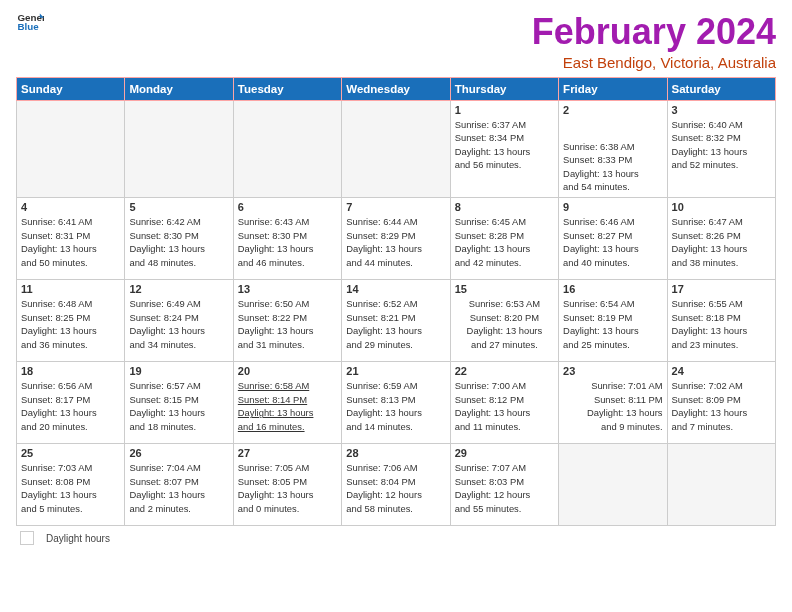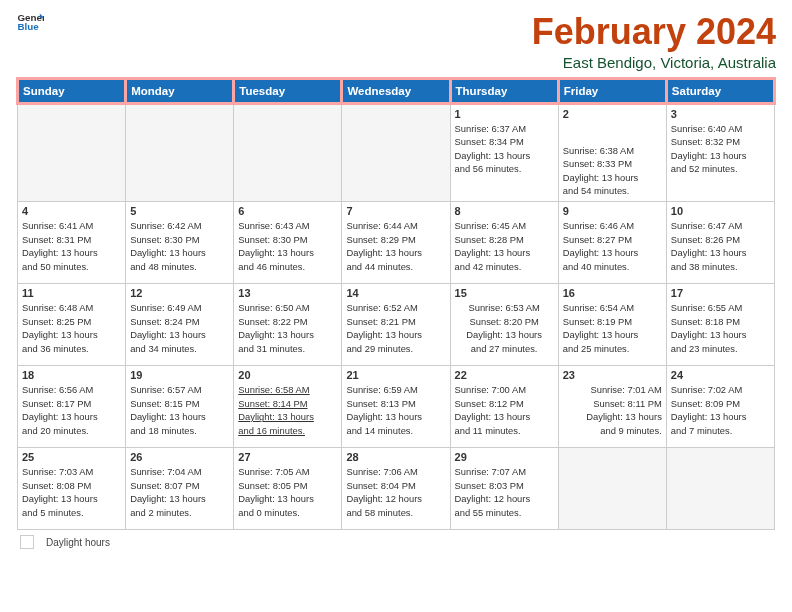--- a/index.html
+++ b/index.html
@@ -29,41 +29,41 @@
       width: 28px;
       height: 28px;
       margin-top: -4px;
     }
     .title-block {
       text-align: right;
     }
     .month-title {
       font-size: 36px;
       font-weight: bold;
-      color: #c2410c;
+      color: #a21caf;
       line-height: 1.1;
     }
     .location-title {
       font-size: 15px;
-      color: #14532d;
+      color: #c2410c;
       margin-top: 2px;
     }
     table {
       width: 100%;
       border-collapse: collapse;
       table-layout: fixed;
     }
     th {
       background-color: #1a6fba;
       color: #fff;
       font-size: 11.5px;
       font-weight: bold;
       padding: 5px 4px;
       text-align: left;
-      border: 3px solid #fca5a5;
+      border: 1px solid #fca5a5;
     }
     td {
       border: 1px solid #ccc;
       vertical-align: top;
       padding: 3px 4px;
       font-size: 9.5px;
       color: #333;
       height: 82px;
       background: #fff;
     }

